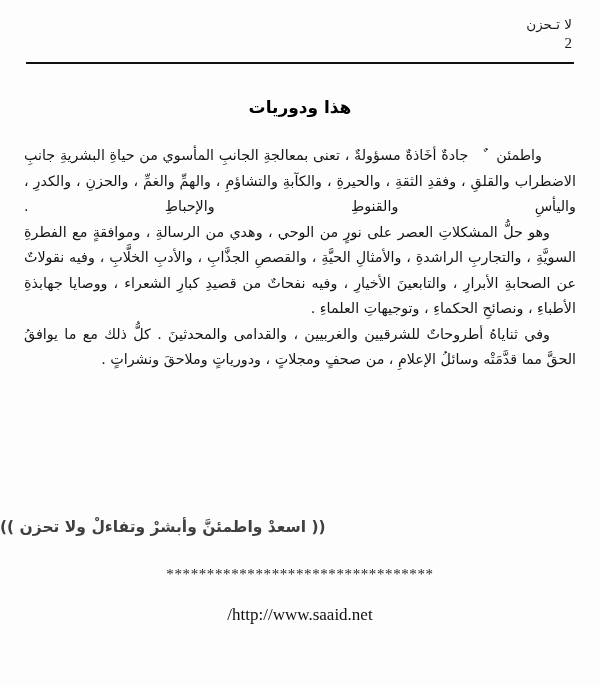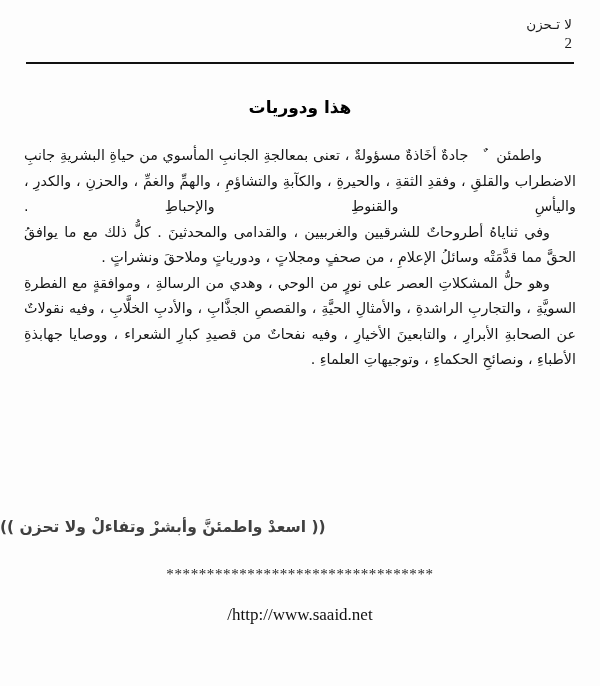--- a/index.html
+++ b/index.html
@@ -152,23 +152,23 @@
     <div class="page-number">2</div>
   </div>
   <div class="header-rule"></div>
 
   <div class="section-title">هذا ودوريات</div>
 
   <div class="body-text">
 
     <p><span class="lead-gap"></span><span>واطمئن</span><span class="stray-mark">ٌ</span><span>جادةٌ أخَاذةٌ مسؤولةٌ ، تعنى بمعالجةِ الجانبِ المأسوي من حياةِ البشريةِ جانبِ الاضطراب والقلقِ ، وفقدِ الثقةِ ، والحيرةِ ، والكآبةِ والتشاؤمِ ، والهمِّ والغمِّ ، والحزنِ ، والكدرِ ، واليأسِ والقنوطِ والإحباطِ .</span></p>
 
+    <p class="has-indent tail-left">وهو حلُّ المشكلاتِ العصر على نورٍ من الوحي ، وهدي من الرسالةِ ، وموافقةٍ مع الفطرةِ السويَّةِ ، والتجاربِ الراشدةِ ، والأمثالِ الحيَّةِ ، والقصصِ الجذَّابِ ، والأدبِ الخلَّابِ ، وفيه نقولاتٌ عن الصحابةِ الأبرارِ ، والتابعينَ الأخيارِ ، وفيه نفحاتٌ من قصيدِ كبارِ الشعراء ، ووصايا جهابذةِ الأطباءِ ، ونصائحِ الحكماءِ ، وتوجيهاتِ العلماءِ .</p>
+
     <p class="has-indent tail-left">وفي ثناياهُ أطروحاتٌ للشرقيين والغربيين ، والقدامى والمحدثينَ . كلُّ ذلك مع ما يوافقُ الحقَّ مما قدَّمَتْه وسائلُ الإعلامِ ، من صحفٍ ومجلاتٍ ، ودورياتٍ وملاحقَ ونشراتٍ .</p>
-
-    <p class="has-indent tail-left">وهو حلُّ المشكلاتِ العصر على نورٍ من الوحي ، وهدي من الرسالةِ ، وموافقةٍ مع الفطرةِ السويَّةِ ، والتجاربِ الراشدةِ ، والأمثالِ الحيَّةِ ، والقصصِ الجذَّابِ ، والأدبِ الخلَّابِ ، وفيه نقولاتٌ عن الصحابةِ الأبرارِ ، والتابعينَ الأخيارِ ، وفيه نفحاتٌ من قصيدِ كبارِ الشعراء ، ووصايا جهابذةِ الأطباءِ ، ونصائحِ الحكماءِ ، وتوجيهاتِ العلماءِ .</p>
 
 
   </div>
 
   <div class="pull-quote">(( اسعدْ واطمئنَّ وأبشرْ وتفاءلْ ولا تحزن ))</div>
 
   <div class="divider">*********************************</div>
 
   <div class="footer-url">/http://www.saaid.net</div>
 

